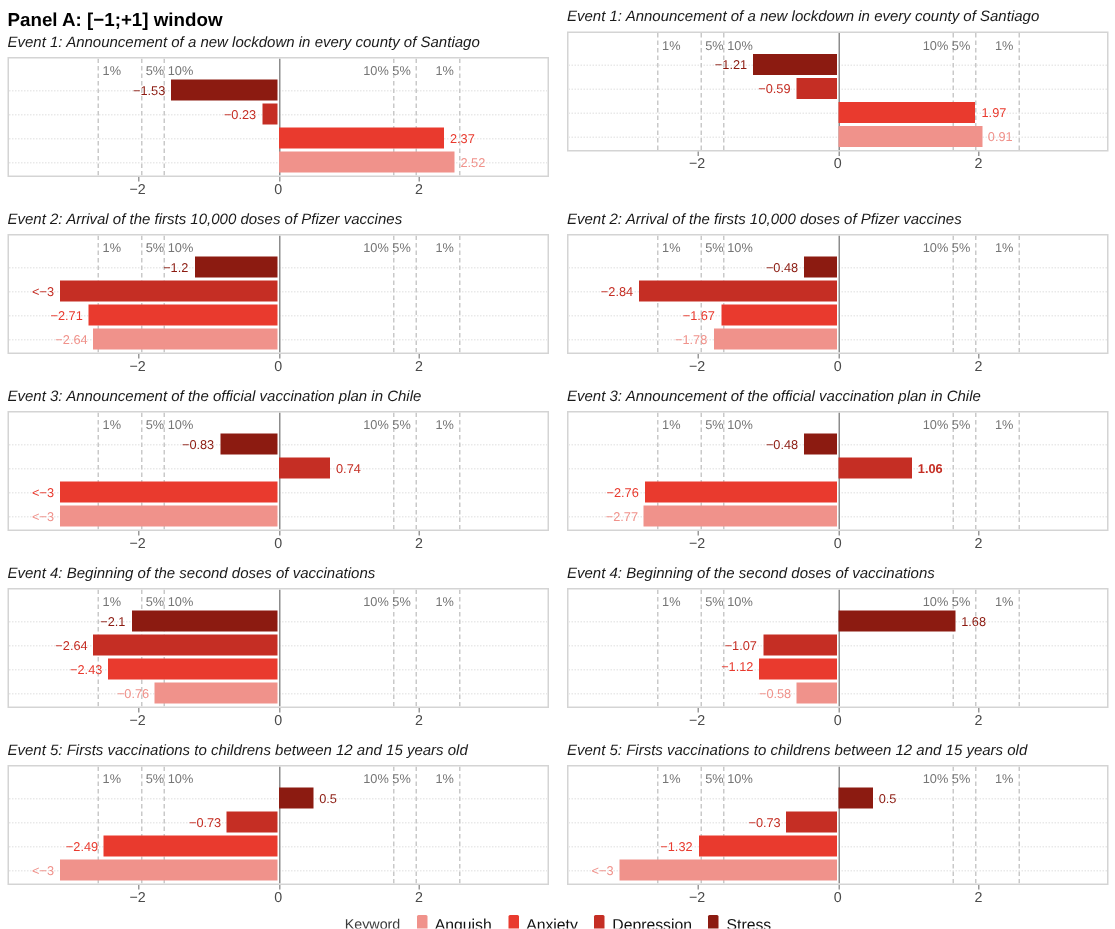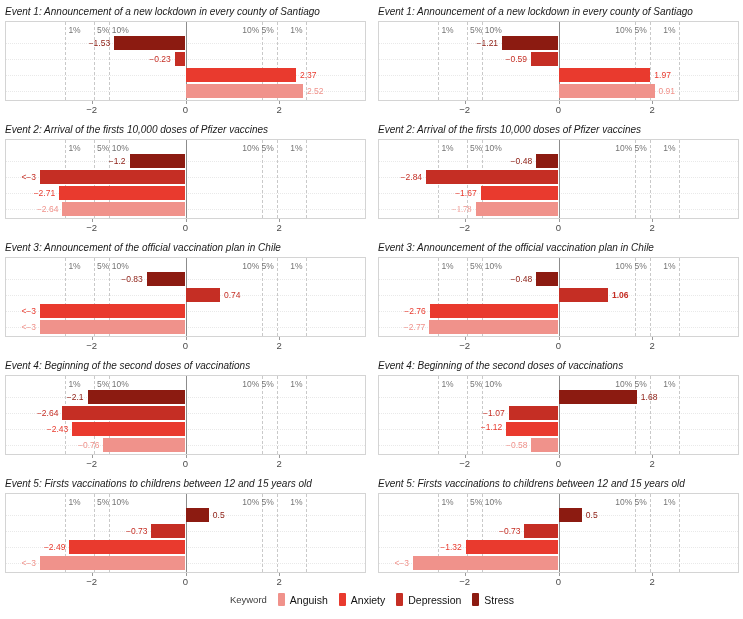--- a/index.html
+++ b/index.html
@@ -32,20 +32,21 @@
   .legend-title{font-size:9.5px;color:#3c3c3c;}
   .legend-item{display:flex;align-items:center;gap:5px;}
   .legend-swatch{width:7px;height:13px;border-radius:1px;}
   .legend-label{font-size:10.5px;color:#111;}
 </style>
 </head>
 <body>
 
 <div id="chart-grid">
     <div class="cell">
+      <div class="panel-title">Panel A: [−1;+1] window</div>
       <div class="event-title">Event 1: Announcement of a new lockdown in every county of Santiago</div>
       <div class="plot">
         <div class="hgrid" style="top: 21px;"></div>
         <div class="hgrid" style="top: 37px;"></div>
         <div class="hgrid" style="top: 53px;"></div>
         <div class="hgrid" style="top: 69px;"></div>
         <div class="sig-line" style="left: 16.5455%;"></div>
         <span class="sig-label" style="left: calc(16.5455% + 3px);">1%</span>
         <div class="sig-line" style="left: 24.5455%;"></div>
         <span class="sig-label" style="left: calc(24.5455% + 3px);">5%</span>
@@ -172,21 +173,21 @@
         <div class="sig-line" style="left: 83.4545%;"></div>
         <span class="sig-label" style="left: calc(83.4545% - 3px); transform: translateX(-100%);">1%</span>
         <div class="zero-line" style="left: 50%;"></div>
         <div class="bar" style="top: 14px; background: rgb(140, 27, 17); left: 43.7662%; width: 6.23377%;"></div>
         <span class="val-label" style="color: rgb(140, 27, 17); top: 21px; right: calc(56.2338% + 4px);">−0.48</span>
         <div class="bar" style="top: 30px; background: rgb(197, 46, 36); left: 13.1169%; width: 36.8831%;"></div>
         <span class="val-label" style="color: rgb(197, 46, 36); top: 37px; right: calc(86.8831% + 4px);">−2.84</span>
         <div class="bar" style="top: 46px; background: rgb(233, 58, 46); left: 28.3117%; width: 21.6883%;"></div>
         <span class="val-label" style="color: rgb(233, 58, 46); top: 53px; right: calc(71.6883% + 4px);">−1.67</span>
         <div class="bar" style="top: 62px; background: rgb(240, 146, 139); left: 26.8831%; width: 23.1169%;"></div>
-        <span class="val-label" style="color: rgb(240, 146, 139); top: 69px; right: calc(73.1169% + 4px); font-family: Liberation Serif, serif;">−1.78</span>
+        <span class="val-label" style="color: rgb(240, 146, 139); top: 69px; right: calc(73.1169% + 4px);">−1.78</span>
       </div>
       <div class="axis">
         <div class="x-tick" style="left: 24.026%;"></div>
         <span class="x-tick-label" style="left: 24.026%;">−2</span>
         <div class="x-tick" style="left: 50%;"></div>
         <span class="x-tick-label" style="left: 50%;">0</span>
         <div class="x-tick" style="left: 75.974%;"></div>
         <span class="x-tick-label" style="left: 75.974%;">2</span>
       </div>
     </div>

